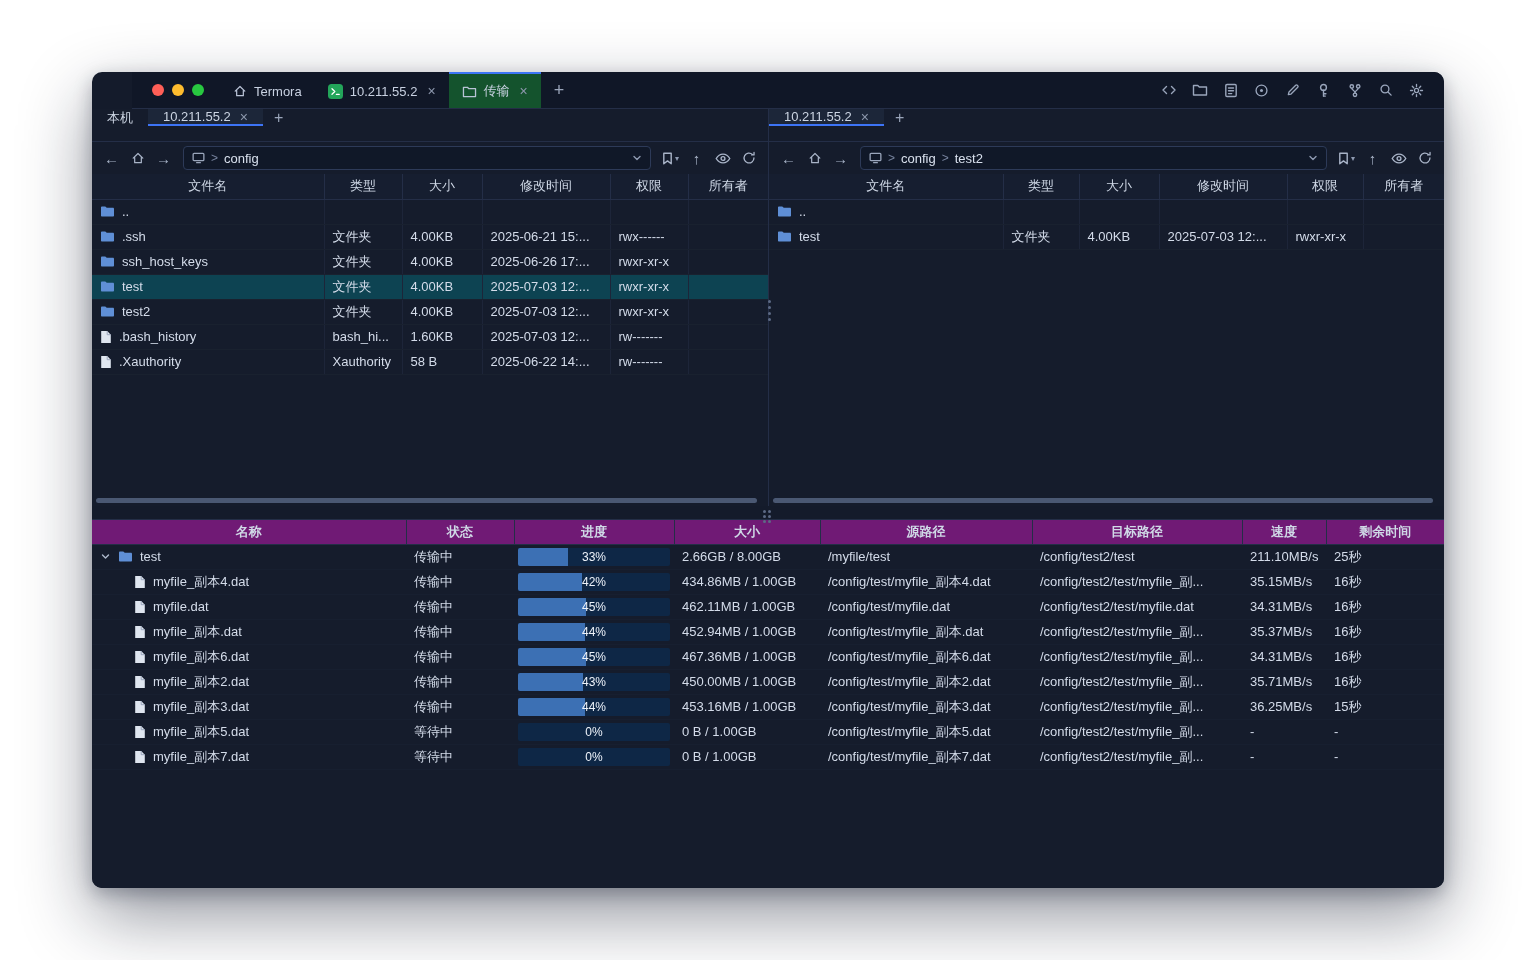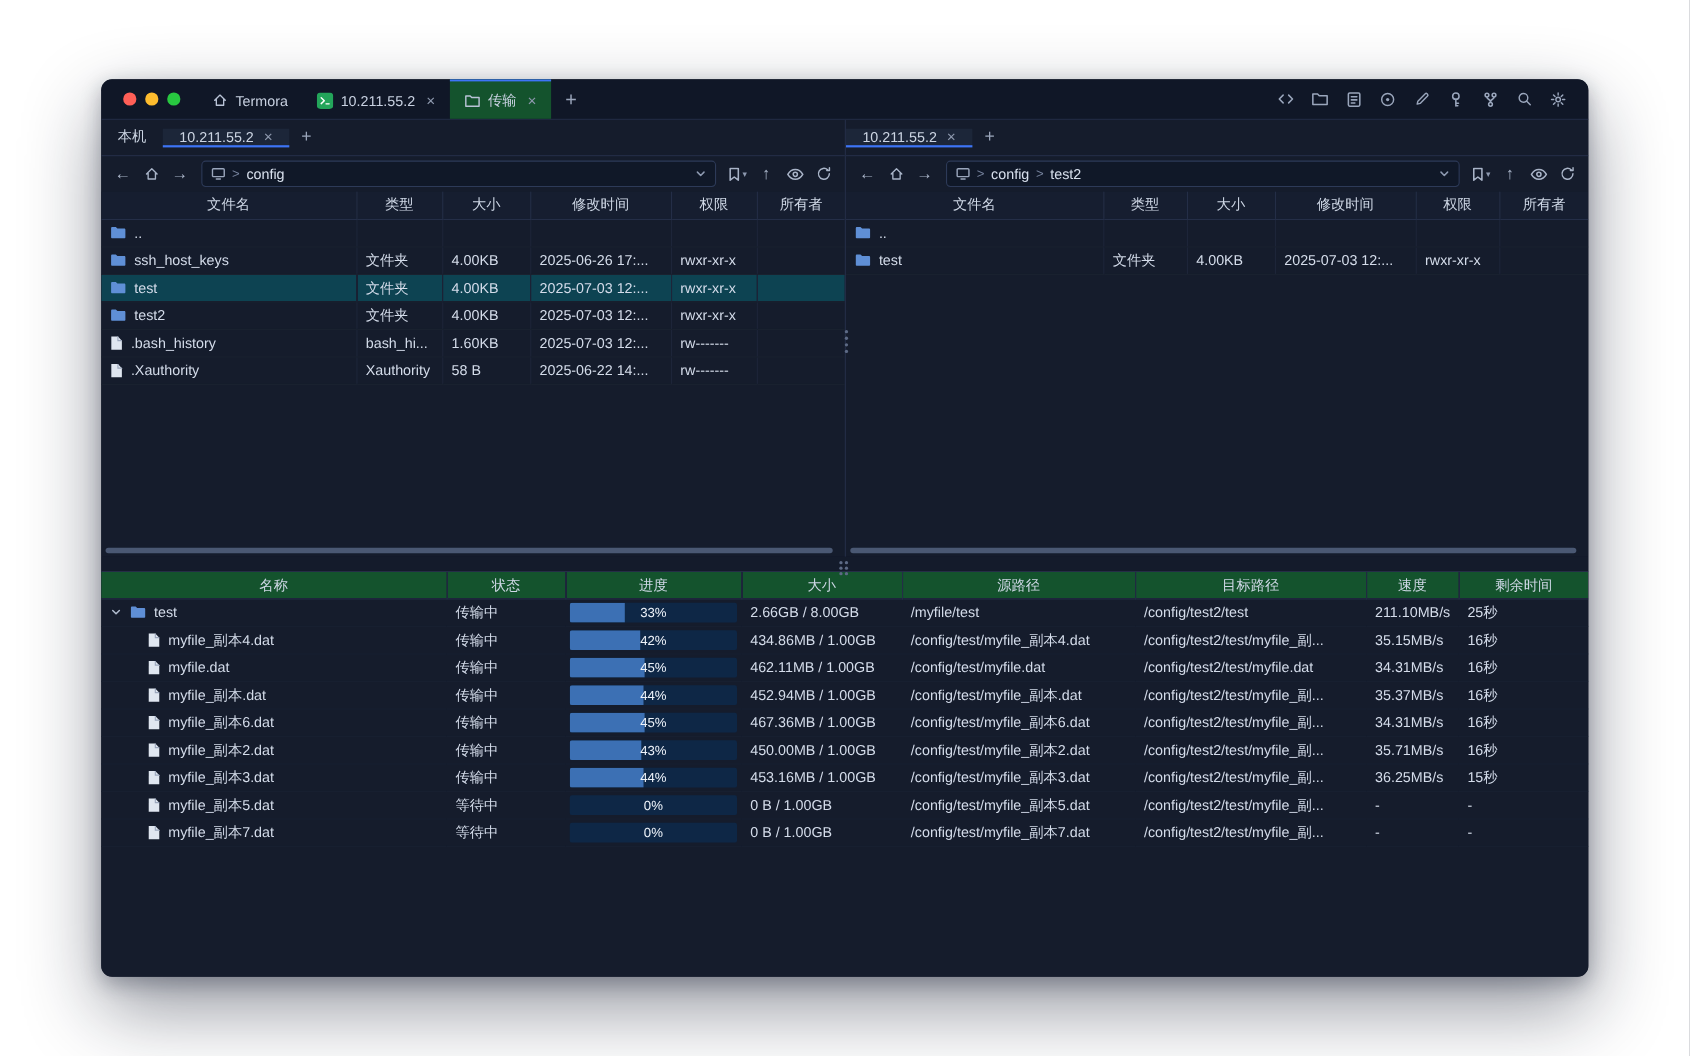--- a/index.html
+++ b/index.html
@@ -3,41 +3,41 @@
 <meta charset="utf-8">
 <style>
   *{box-sizing:border-box;margin:0;padding:0}
   html,body{width:1536px;height:960px;background:#ffffff;overflow:hidden;
     font-family:"Liberation Sans",sans-serif;}
   .window{position:absolute;left:92px;top:72px;width:1352px;height:816px;
     background:#141b2b;border-radius:10px;overflow:hidden;display:flex;flex-direction:column;
     color:#d7dfec;font-size:13px;
     box-shadow:0 28px 70px rgba(15,23,42,.45),0 6px 18px rgba(15,23,42,.28);}
   
-  .titlebar{height:37px;flex:0 0 auto;display:flex;align-items:stretch;background:#101727;border-bottom:1px solid #242e47;}
+  .titlebar{height:37px;flex:0 0 auto;display:flex;align-items:stretch;background:#101727;border-bottom:1px solid #242e47;margin-left:40px;}
   .traffic{display:flex;align-items:center;gap:8px;padding:0 16px 0 20px;}
   .dot{width:12px;height:12px;border-radius:50%;display:inline-block}
   .dot.red{background:#ff5f57}.dot.yellow{background:#febc2e}.dot.green{background:#28c840}
   .title-tabs{display:flex;align-items:stretch;}
   .title-tab{display:flex;align-items:center;gap:7px;padding:0 13px;color:#c8d1e1;border-top:2px solid transparent;}
   .title-tab.active{background:#14532d;border-top:2px solid #3d74f6;}
   .tab-icon{display:flex;align-items:center;color:#b9c3d6}
   .title-close{color:#8d98ad;font-size:14px;margin-left:3px;line-height:1}
   .tab-plus{display:flex;align-items:center;padding:0 13px;color:#9aa5ba;font-size:18px}
   .tab-plus.small{font-size:16px;padding:0 11px}
   .tb-icons{margin-left:auto;display:flex;align-items:center;gap:4px;padding-right:14px}
   .tb-icon{width:27px;height:25px;display:flex;align-items:center;justify-content:center;color:#9aa6bc;border-radius:4px}
   
   .panes{flex:0 0 397px;display:flex;min-height:0;background:#151c2c}
   .pane{flex:0 0 676px;display:flex;flex-direction:column;min-width:0;position:relative}
   .pane.right{flex:1 1 auto}
   .v-sep{flex:0 0 1px;background:#242e47;position:relative;z-index:3}
   .grip-v{position:absolute;left:-3px;top:188px;display:flex;flex-direction:column;gap:3px;padding:3px;cursor:col-resize}
   .gdot{width:3px;height:3px;border-radius:50%;background:#5d6a85}
-  .pane-tabs{height:33px;flex:0 0 auto;display:flex;align-items:center;border-bottom:1px solid #242e47}
+  .pane-tabs{height:33px;flex:0 0 auto;display:flex;align-items:flex-start;border-bottom:1px solid #242e47}
   .pane-tab{display:flex;align-items:center;gap:6px;padding:0 15px;color:#ccd5e3;border-bottom:2px solid transparent}
   .pane-tab.active{background:#1c2639;border-bottom:2px solid #3d74f6}
   .pane-toolbar{height:32px;flex:0 0 auto;display:flex;align-items:center;gap:1px;padding:0 7px}
   .nav-btn{min-width:25px;height:24px;display:flex;align-items:center;justify-content:center;color:#a9b4c8;font-size:15px;border-radius:4px}
   .nav-btn.wide{padding:0 3px}
   .mini-caret{font-size:8px;margin-left:2px;color:#8d99b0}
   .crumb-box{flex:1 1 auto;height:24px;border:1px solid #2d3a58;border-radius:4px;display:flex;align-items:center;gap:6px;padding:0 8px;margin:0 6px;background:#101828;min-width:0}
   .crumb-ic{display:flex;align-items:center;color:#9aa6bc}
   .crumbs{display:flex;align-items:center;gap:6px;min-width:0}
   .crumb-sep{color:#76839e;font-size:12px}
@@ -52,21 +52,21 @@
   .files tr.sel td{background:#0d4352}
   .name-cell{display:flex;align-items:center;gap:7px;min-width:0}
   .name-cell .icon{display:flex;align-items:center;flex:0 0 auto}
   .hscroll{position:absolute;left:4px;right:11px;bottom:3px;height:5px;border-radius:3px;background:#4a5873}
   
   .h-splitter{flex:0 0 13px;position:relative;background:#141b2b}
   .grip-h{position:absolute;left:50%;top:4px;transform:translateX(-50%);display:grid;grid-template-columns:repeat(2,5px);grid-auto-rows:5px;cursor:row-resize}
   
   .transfers{flex:1 1 auto;display:flex;flex-direction:column;min-height:0;background:#151c2c;border-top:1px solid #242e47}
   table.tr-table{width:100%;border-collapse:collapse;table-layout:fixed;font-size:13px}
-  .tr-table th{height:24px;font-weight:normal;color:#cfd8e6;background:#14532d;border-bottom:1px solid #242e47;border-right:1px solid #242e47;text-align:center;white-space:nowrap;overflow:hidden}
+  .tr-table th{height:24px;font-weight:bold;color:#cfd8e6;background:#701a75;border-bottom:1px solid #242e47;border-right:1px solid #242e47;text-align:center;white-space:nowrap;overflow:hidden}
   .tr-table th:last-child{border-right:none}
   .tr-table td{height:25px;padding:0 8px;white-space:nowrap;overflow:hidden;color:#d4dcea;border-bottom:1px solid #171f30}
   .tr-table td.c{}
   .tr-table td.prog-cell{padding:3px 4px}
   .name-cell.lvl1{padding-left:34px}
   .tree-chevron{display:flex;align-items:center;color:#aeb9cc;flex:0 0 auto}
   .prog{position:relative;width:100%;height:18px;background:#0e2746;border-radius:2px;overflow:hidden}
   .prog-fill{position:absolute;left:0;top:0;bottom:0;background:#3c70b4}
   .prog-label{position:absolute;inset:0;display:flex;align-items:center;justify-content:center;font-size:12px;color:#eef3fa}
 </style>
@@ -254,20 +254,37 @@
                         <path d="M1 2.6c0-.6.5-1.1 1.1-1.1h3.5L7.2 3h6.7c.6 0 1.1.5 1.1 1.1v7.3c0 .6-.5 1.1-1.1 1.1H2.1c-.6 0-1.1-.5-1.1-1.1z" fill="#5f8fd6"></path>
                       </svg>
                     </span>
                     <span>..</span>
                   </div>
                 </td>
                 <td></td>
                 <td></td>
                 <td></td>
                 <td></td>
+                <td></td>
+              </tr>
+              <tr>
+                <td>
+                  <div class="name-cell">
+                    <span class="icon">
+                      <svg width="15" height="13" viewBox="0 0 16 14">
+                        <path d="M1 2.6c0-.6.5-1.1 1.1-1.1h3.5L7.2 3h6.7c.6 0 1.1.5 1.1 1.1v7.3c0 .6-.5 1.1-1.1 1.1H2.1c-.6 0-1.1-.5-1.1-1.1z" fill="#5f8fd6"></path>
+                      </svg>
+                    </span>
+                    <span>.ssh</span>
+                  </div>
+                </td>
+                <td>文件夹</td>
+                <td>4.00KB</td>
+                <td>2025-06-21 15:...</td>
+                <td>rwx------</td>
                 <td></td>
               </tr>
               <tr>
                 <td>
                   <div class="name-cell">
                     <span class="icon">
                       <svg width="15" height="13" viewBox="0 0 16 14">
                         <path d="M1 2.6c0-.6.5-1.1 1.1-1.1h3.5L7.2 3h6.7c.6 0 1.1.5 1.1 1.1v7.3c0 .6-.5 1.1-1.1 1.1H2.1c-.6 0-1.1-.5-1.1-1.1z" fill="#5f8fd6"></path>
                       </svg>
                     </span>

